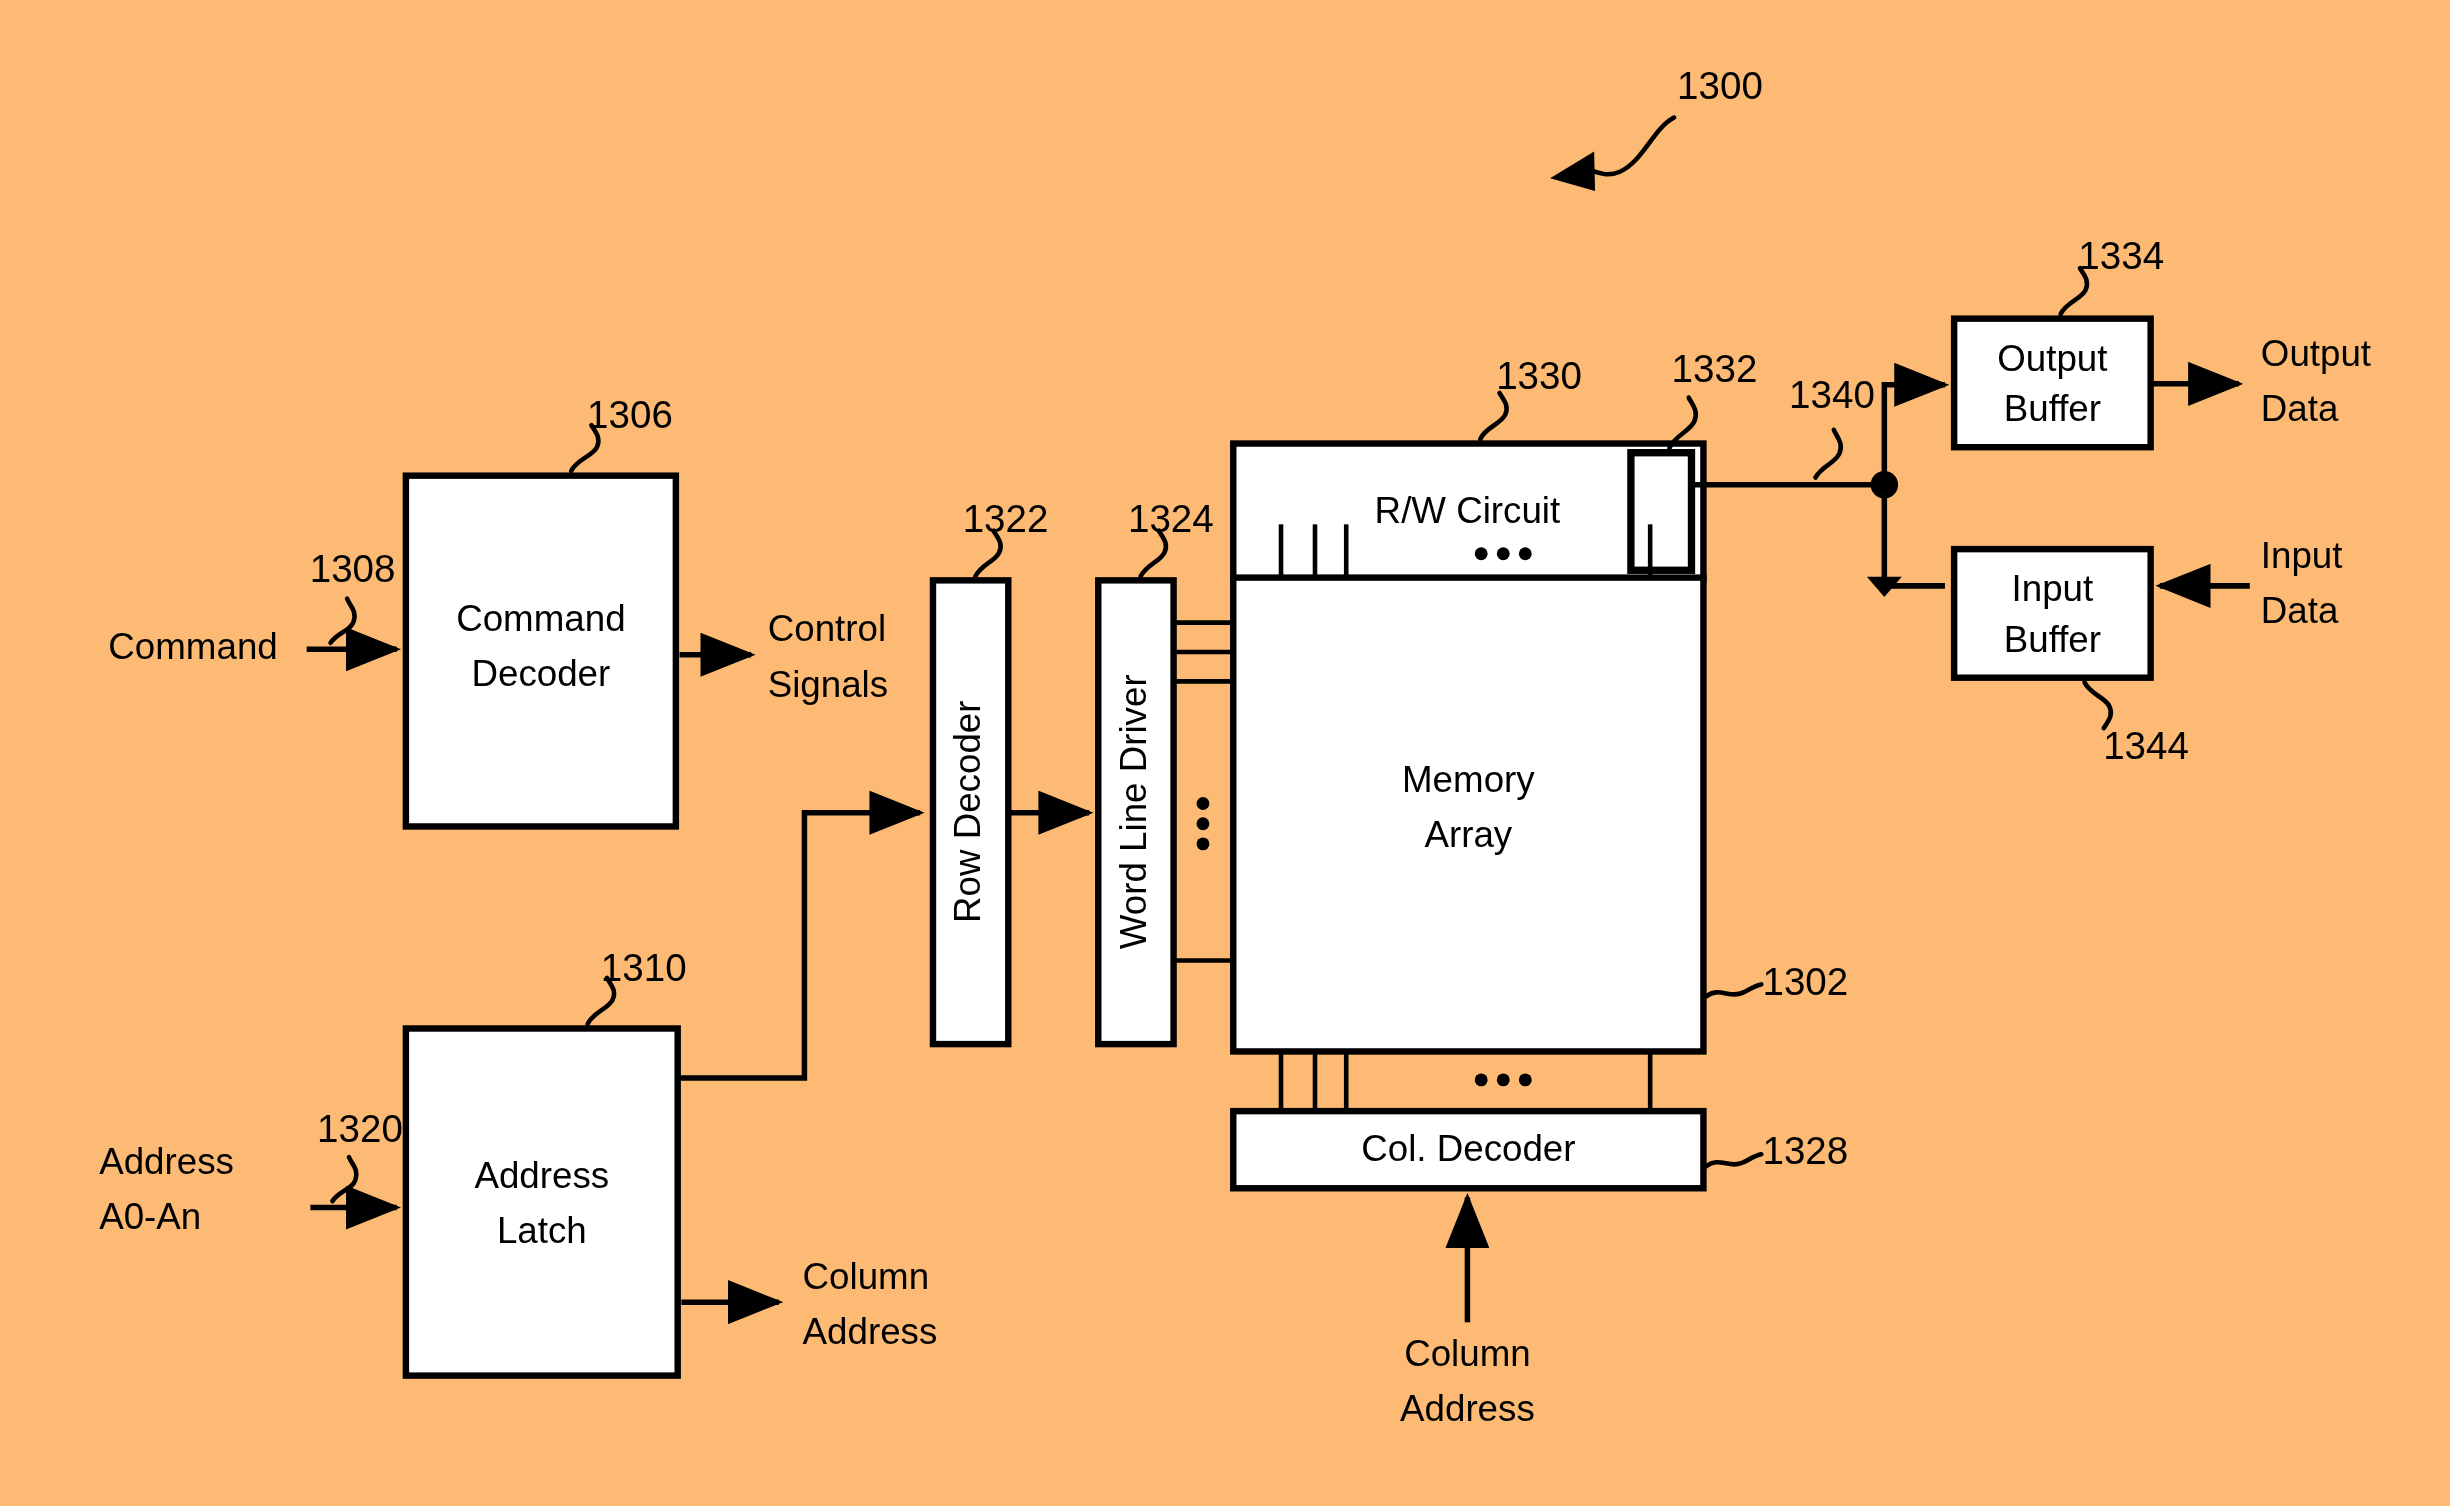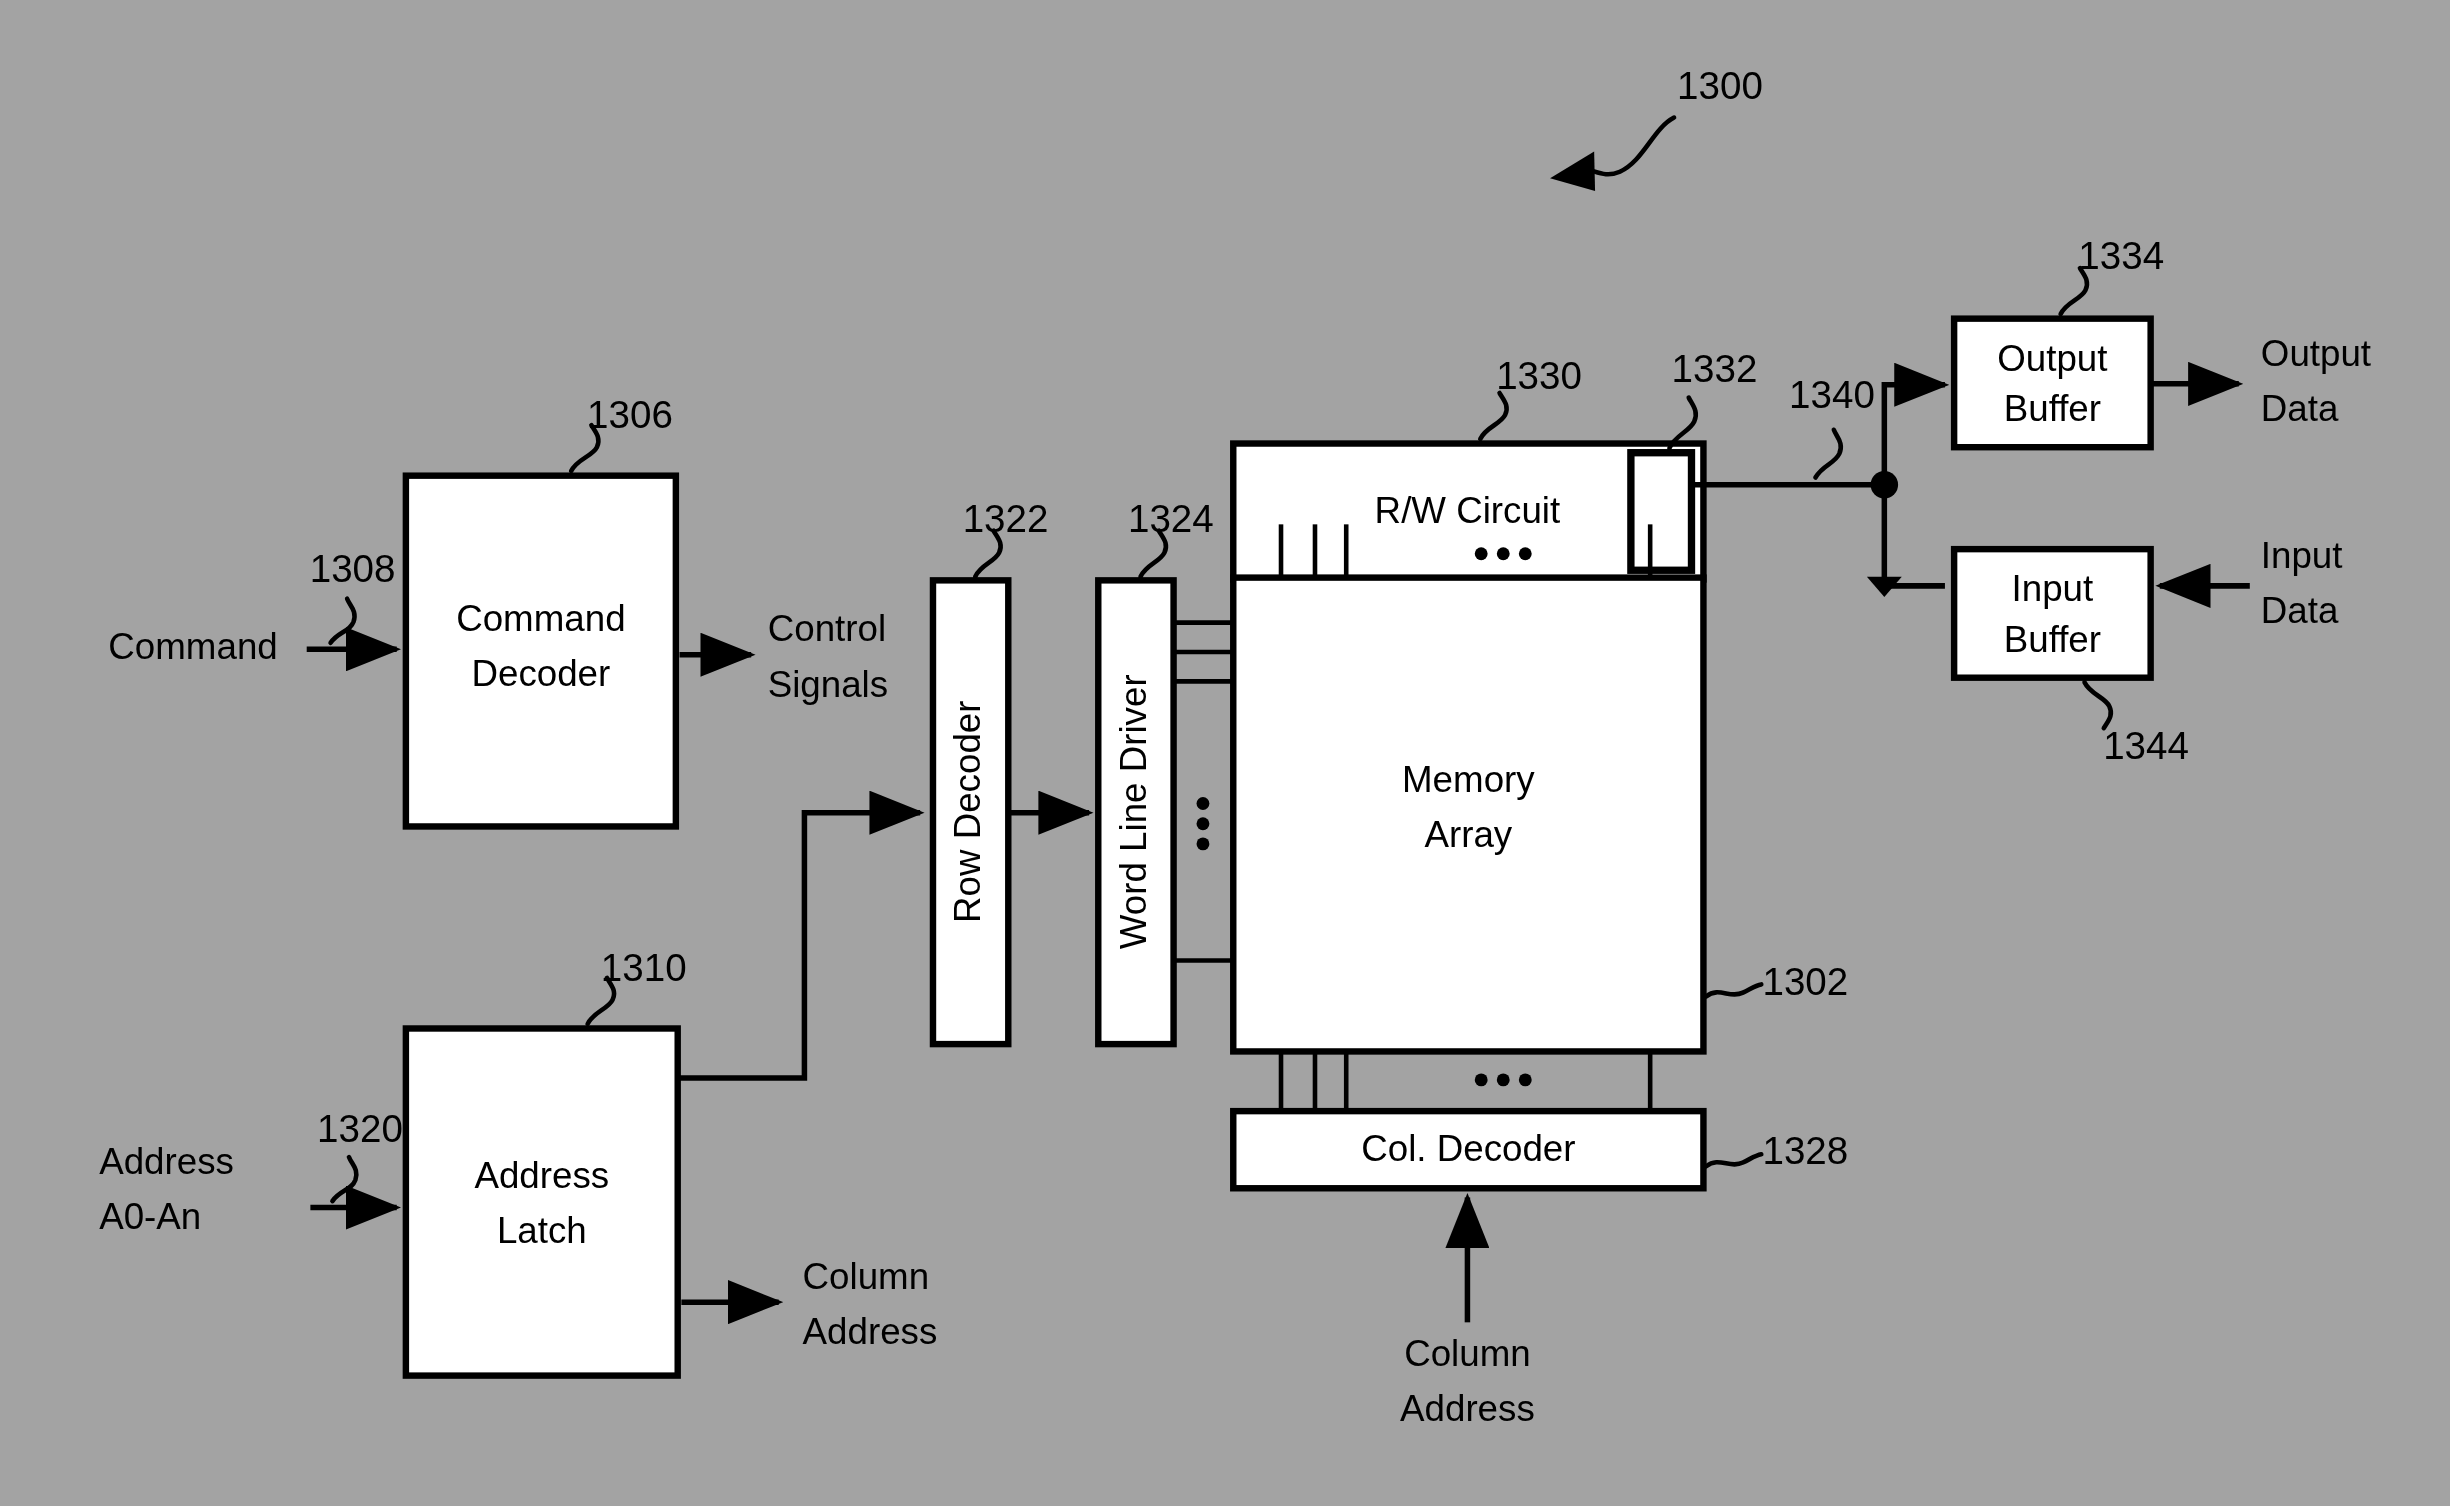--- a/index.html
+++ b/index.html
@@ -4,21 +4,21 @@
 <style>
   html, body {
     margin: 0;
     padding: 0;
     background: #ffffff;
   }
   #figure-root {
     position: relative;
     width: 2450px;
     height: 1506px;
-    background: #a3a3a3;
+    background: #fdba74;
     font-family: "Liberation Sans", sans-serif;
     text-align: center;
   }
   svg#figure-svg {
     position: absolute;
     top: 0; left: 0;
     width: 2450px;
     height: 1506px;
     display: block;
   }

